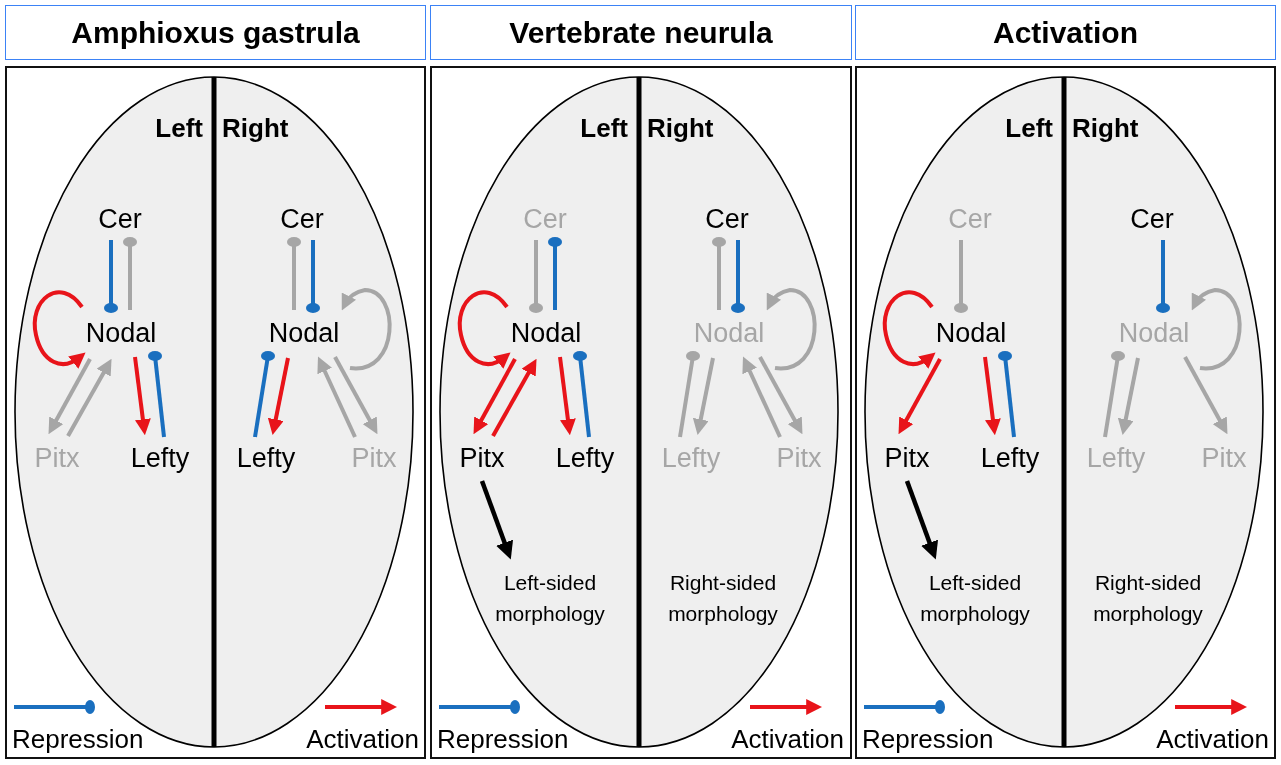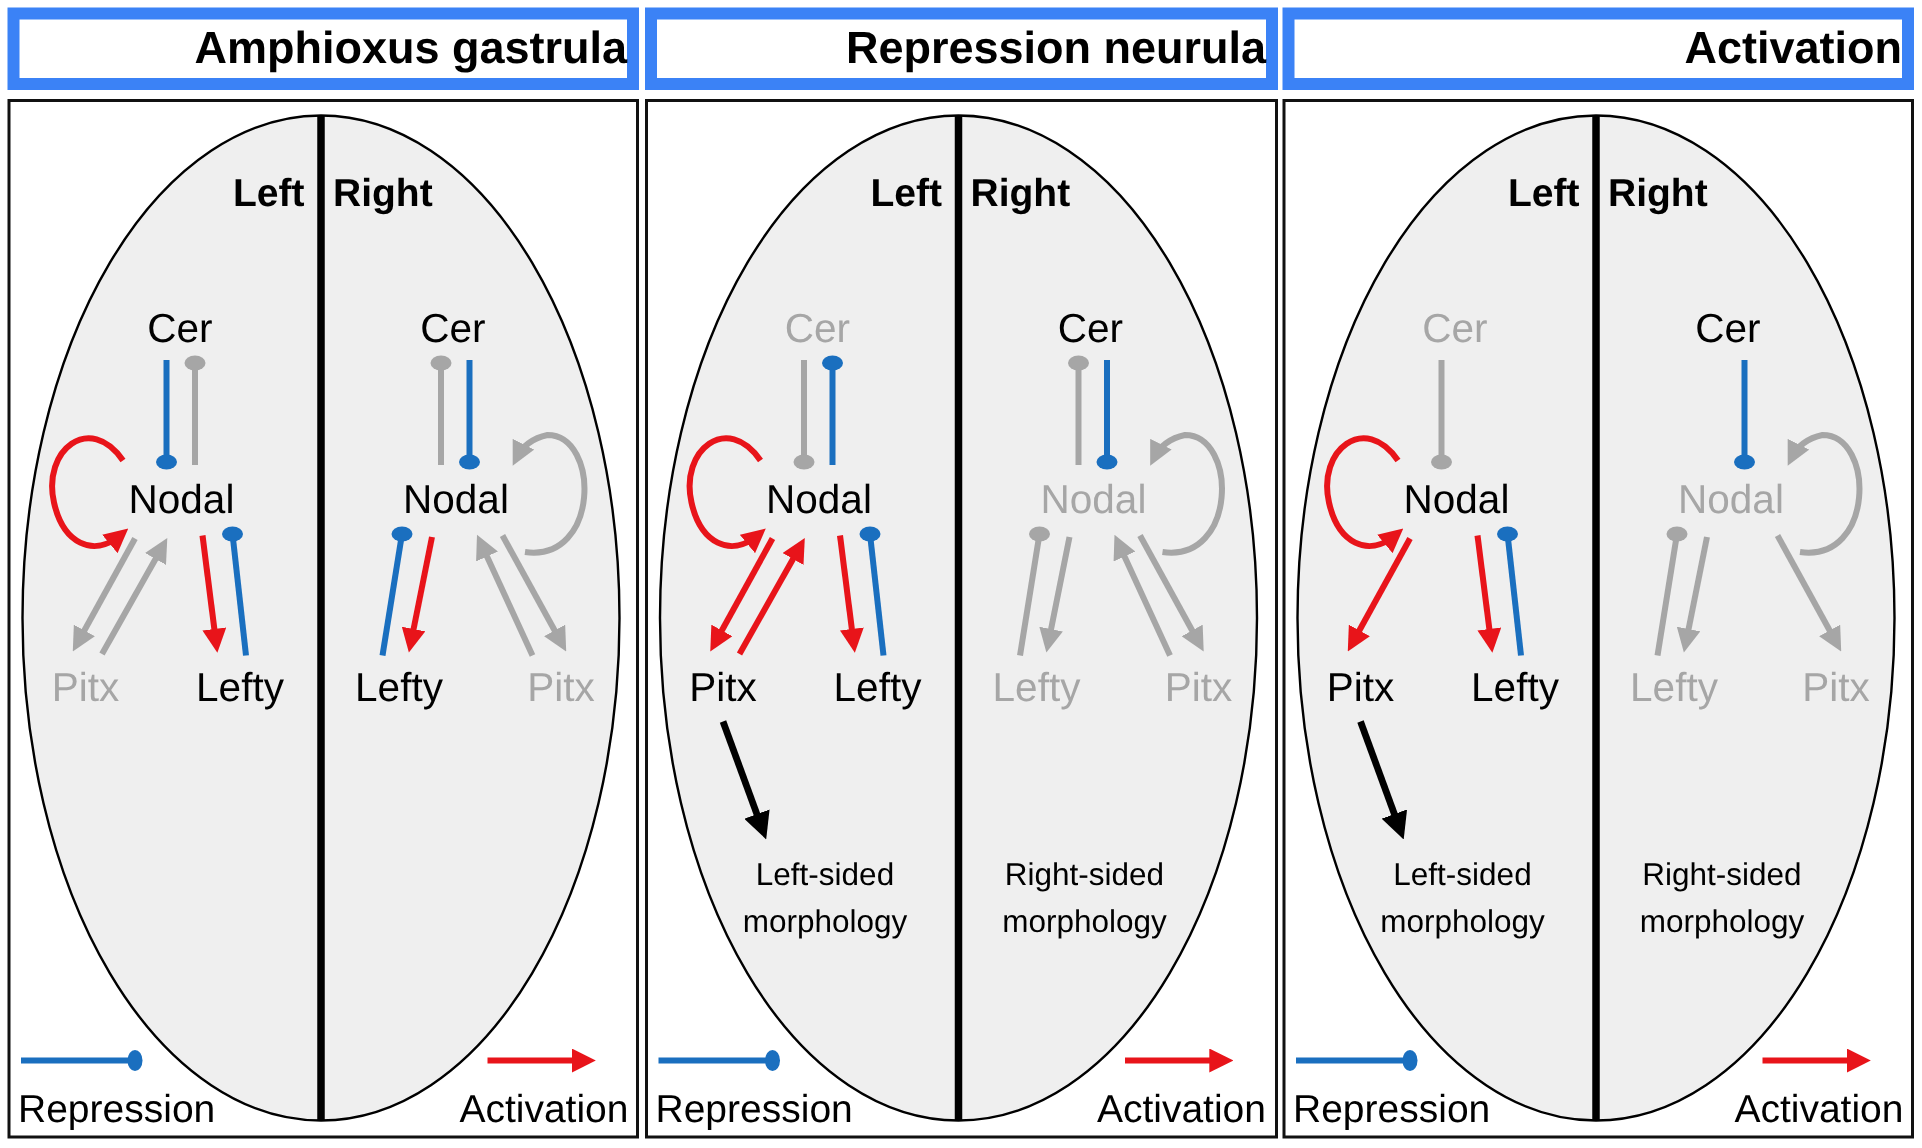--- a/index.html
+++ b/index.html
@@ -1,32 +1,32 @@
 <!DOCTYPE html>
 <html><head>
 <meta charset="utf-8">
 <style>
   html, body { margin: 0; padding: 0; background: #ffffff; }
   body { width: 1281px; height: 765px; position: relative; overflow: hidden;
          font-family: "Liberation Sans", sans-serif; }
-  .title-box { position: absolute; top: 5px; height: 55px; border: 8px solid #3b82f6; box-sizing: border-box;
-               display: flex; align-items: center; justify-content: flex-end; background: #fff; }
+  .title-box { position: absolute; top: 5px; height: 55px; border: 1px solid #3b82f6; box-sizing: border-box;
+               display: flex; align-items: center; justify-content: center; background: #fff; }
   .title-box span { font-weight: bold; font-size: 30px; color: #000; }
   .panel-box { position: absolute; top: 66px; height: 693px; border: 2px solid #111; box-sizing: border-box; background: #fff; }
   svg#diagram { position: absolute; left: 0; top: 0; }
   svg text { font-family: "Liberation Sans", sans-serif; }
 </style>
 </head>
 <body>
 
 <div class="title-box" style="left:5px;width:421px;">
   <span>Amphioxus gastrula</span>
 </div>
 <div class="title-box" style="left:430px;width:422px;">
-  <span>Repression neurula</span>
+  <span>Vertebrate neurula</span>
 </div>
 <div class="title-box" style="left:855px;width:421px;">
   <span>Activation</span>
 </div>
 <div class="panel-box" style="left:5px;width:421px;"></div>
 <div class="panel-box" style="left:430px;width:422px;"></div>
 <div class="panel-box" style="left:855px;width:421px;"></div>
 
 <svg id="diagram" width="1281" height="765" viewBox="0 0 1281 765">
   <defs>

